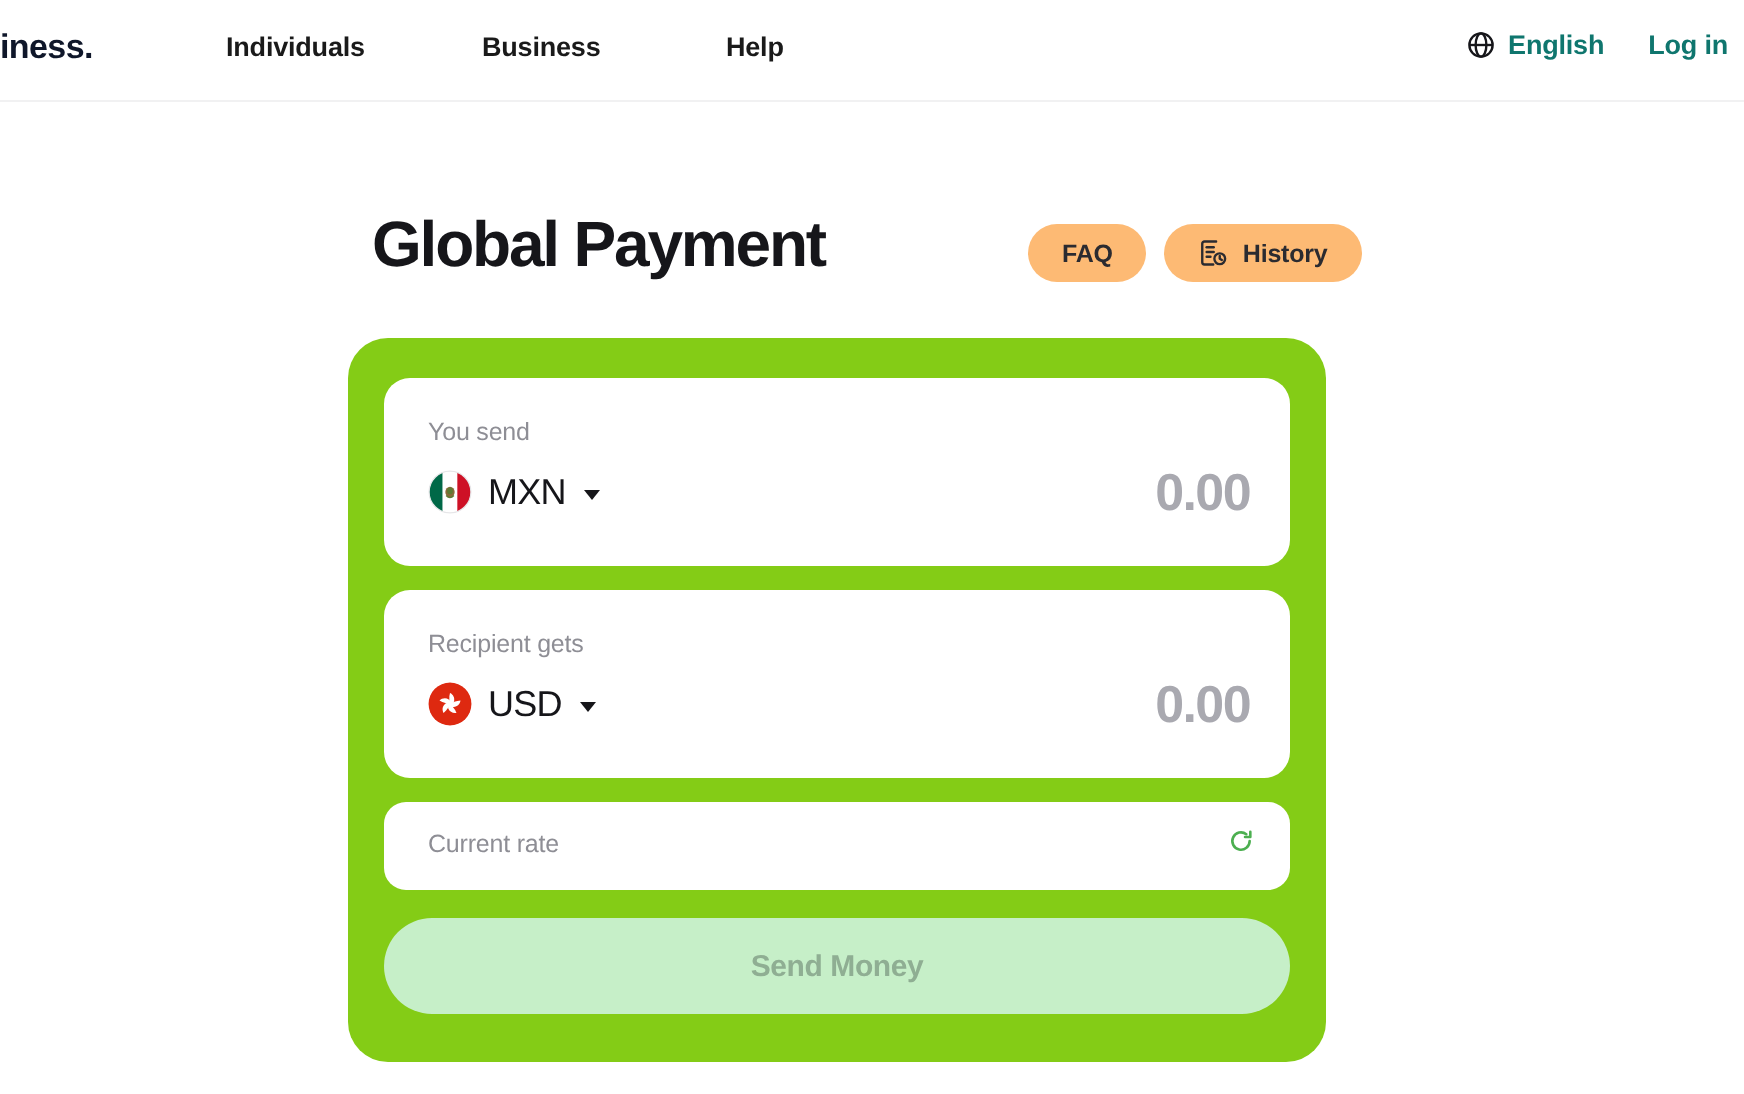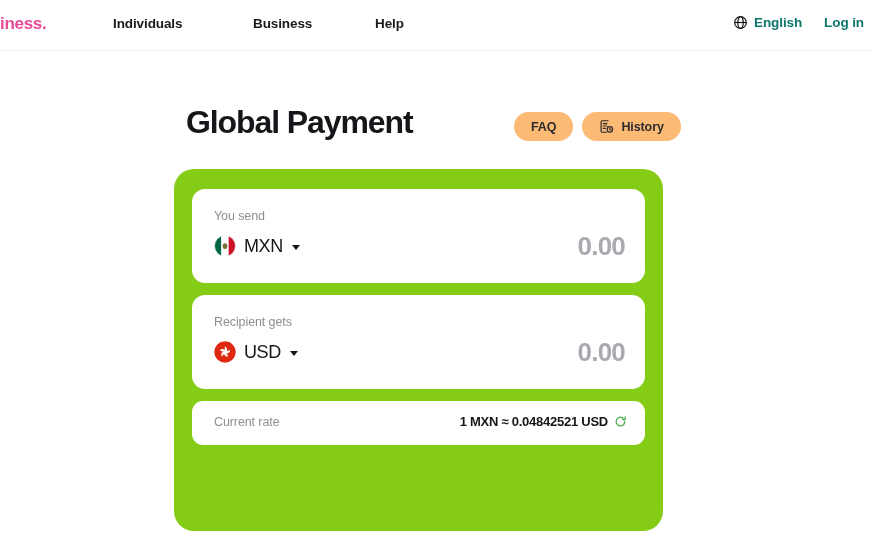--- a/index.html
+++ b/index.html
@@ -23,40 +23,40 @@
     display: flex;
     align-items: center;
   }
 
   .logo {
     position: absolute;
     left: 0px;
     top: 14px;
     font-size: 17px;
     font-weight: 700;
-    color: #ec4899;
+    color: #0f172a;
     letter-spacing: -0.3px;
     white-space: nowrap;
   }
 
   .nav-main {
     position: absolute;
     left: 113px;
     top: 16px;
     display: flex;
     align-items: center;
   }
   .nav-item {
     font-size: 13.5px;
     font-weight: 600;
     color: #1a1a1a;
     white-space: nowrap;
     letter-spacing: -0.1px;
   }
-  .nav-item.n0 { width: 140px; }
+  .nav-item.n0 { width: 128px; }
   .nav-item.n1 { width: 122px; }
   .nav-item.n2 { width: 60px; }
 
   .nav-right {
     position: absolute;
     right: 8px;
     top: 15px;
     display: flex;
     align-items: center;
     gap: 22px;
@@ -373,23 +373,23 @@
         <span class="currency-code">USD</span>
         <span class="caret"></span>
       </button>
 
       <input class="amount-input" type="text" value="0.00" style="">
     </div>
 
     <div class="rate-row">
       <div class="rate-label">Current rate</div>
       <div class="rate-value-wrap">
-        <span class="rate-value">1 MXN ≈ 0.04842521 USD</span>
         <svg class="refresh-icon" viewBox="0 0 24 24" fill="none" stroke="#4caf50" stroke-width="2.4" stroke-linecap="round" stroke-linejoin="round">
           <path d="M20 12a8 8 0 1 1-3.1-6.3"></path>
           <polyline points="20.6,3.4 20.6,8.3 15.7,8.3"></polyline>
         </svg>
       </div>
     </div>
 
+    <button class="send-button">Send Money</button>
 
   </div>
 </div>
 
 </body></html>

